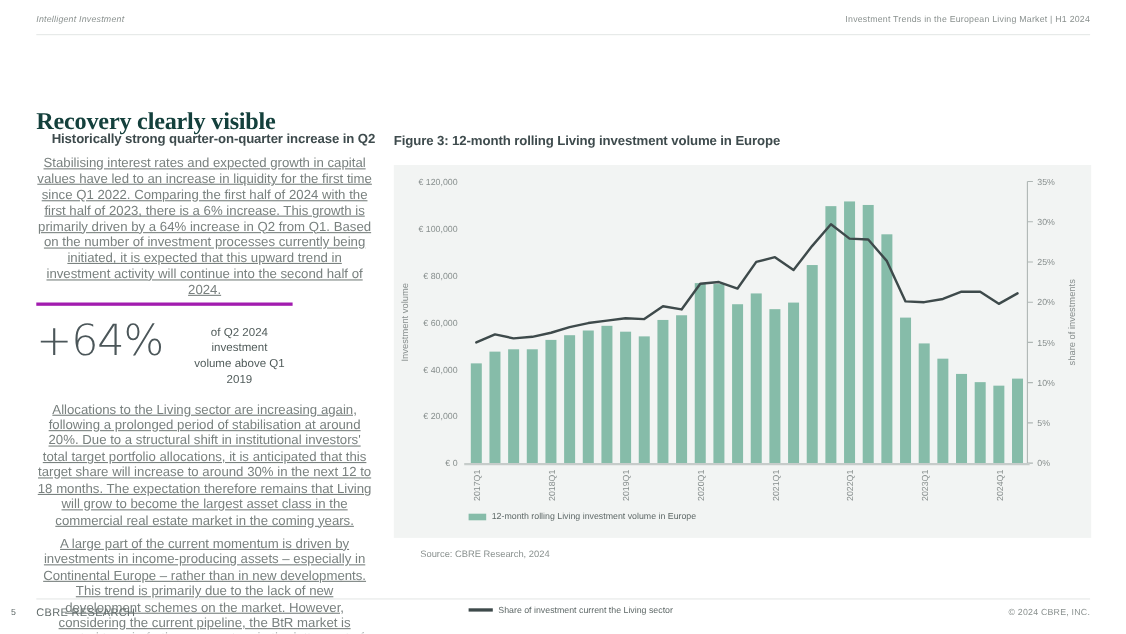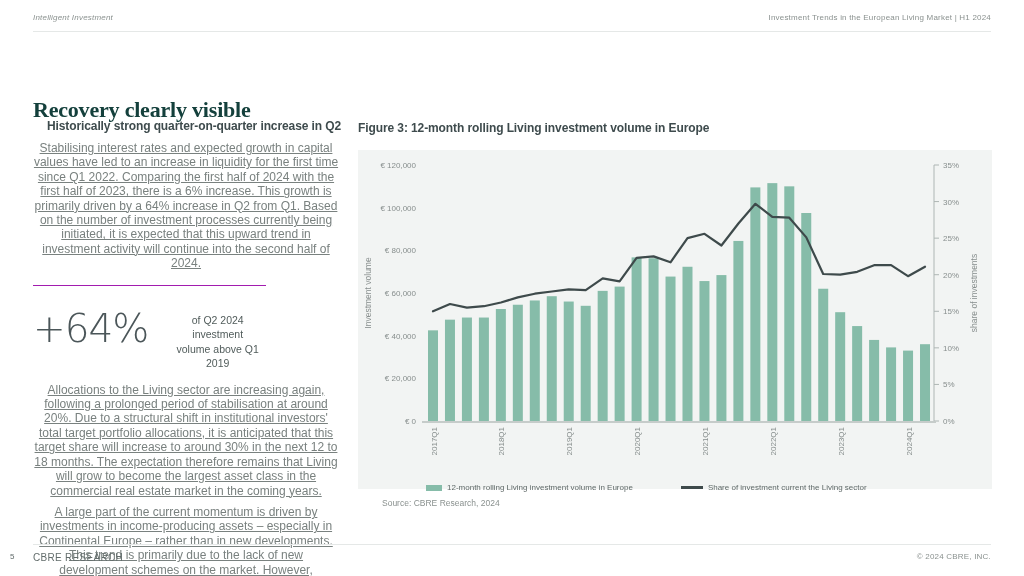--- a/index.html
+++ b/index.html
@@ -13,30 +13,30 @@
 
   
   .page-title{position:absolute;top:82px;left:33px;font-family:"Liberation Serif","DejaVu Serif",serif;
     font-size:22px;color:#14403C;letter-spacing:-.2px;}
 
   
   .left-col{position:absolute;left:33px;top:119px;width:322px;text-align:center;}
   .left-col h2{margin:0 0 8px 0;font-size:12px;font-weight:bold;color:#3E4B4D;letter-spacing:-.1px;}
   .left-col p{margin:0 0 7px 0;width:306px;font-size:12px;line-height:14.4px;color:#79817F;text-decoration:underline;}
   .left-col p.p1{margin-bottom:0;}
-  .stat{margin-top:14px;margin-bottom:12px;width:233px;border-top:1px solid #a21caf;padding-top:24px;display:flex;}
+  .stat{margin-top:4px;margin-bottom:12px;width:233px;border-top:3px solid #a21caf;padding-top:14px;display:flex;}
   .stat-value{font-family:"DejaVu Sans Light","DejaVu Sans",sans-serif;font-weight:300;font-size:39px;
     line-height:38px;color:#4B5659;letter-spacing:-1px;}
   .stat-caption{margin-left:21px;margin-top:3px;font-size:10.5px;line-height:14.5px;color:#515C5B;}
 
   
   .right-col{position:absolute;left:358px;top:121px;width:634px;}
   .fig-title{font-size:12px;font-weight:bold;color:#3E4B4D;letter-spacing:-.1px;}
   .chart-panel{margin-top:15px;width:634px;height:339px;background:#F2F4F3;}
-  .legend-row{height:28px;display:flex;align-items:flex-end;padding-left:68px;gap:48px;}
+  .legend-row{height:28px;display:flex;align-items:flex-start;padding-left:68px;gap:76px;flex-direction:column;}
   .legend-item{display:flex;align-items:center;font-size:8px;color:#5E6867;}
   .legend-swatch{width:16px;height:6px;background:#86BCA9;margin-right:5px;}
   .legend-line{width:22px;height:2.5px;background:#3E4A4B;margin-right:5px;}
   .source-note{margin-top:9px;font-size:8.5px;color:#8A918F;margin-left:24px;}
 
   
   .ftr-rule{position:absolute;top:544px;left:33px;right:33px;height:1px;background:#E5E8E7;}
   .ftr-num{position:absolute;top:552px;left:10px;font-size:8px;color:#626C6B;}
   .ftr-left{position:absolute;top:552px;left:33px;font-size:10px;color:#626C6B;letter-spacing:.3px;}
   .ftr-right{position:absolute;top:552px;right:33px;font-size:8px;color:#8A918F;letter-spacing:.2px;}

